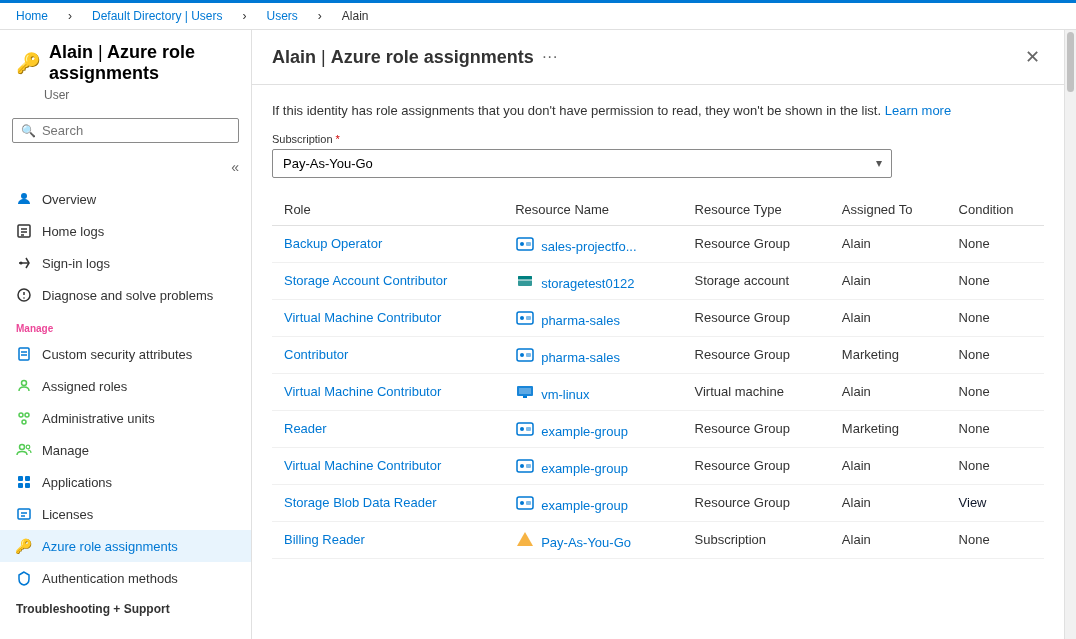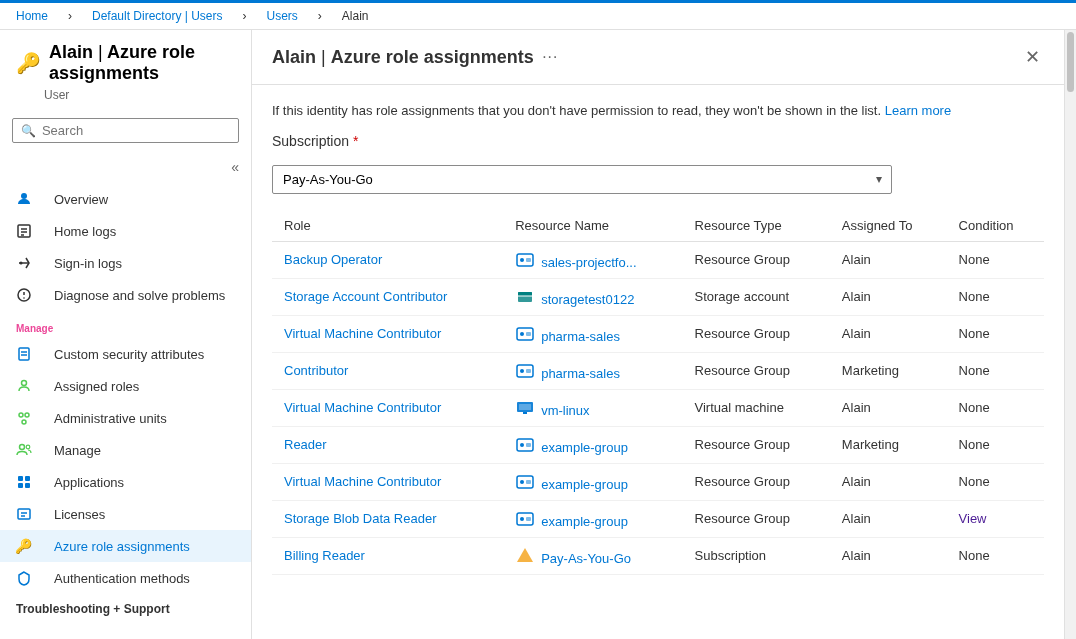--- a/index.html
+++ b/index.html
@@ -21,52 +21,52 @@
     .sidebar-title { display: flex; align-items: center; gap: 8px; margin-bottom: 4px; }
     .sidebar-title .key-icon { color: #f5a623; font-size: 20px; }
     .sidebar-title h2 { font-size: 18px; font-weight: 600; color: #000; }
     .sidebar-subtitle { font-size: 12px; color: #666; margin-left: 28px; }
 
     .search-box { margin: 8px 12px; display: flex; align-items: center; border: 1px solid #8a8a8a; border-radius: 2px; padding: 4px 8px; gap: 6px; background: #fff; }
     .search-box input { border: none; outline: none; font-size: 13px; flex: 1; color: #333; }
     .search-box .search-icon-glyph { color: #666; font-size: 12px; }
 
     .sidebar-nav { flex: 1; overflow-y: auto; }
-    .nav-item { display: flex; align-items: center; gap: 22px; padding: 8px 16px; cursor: pointer; font-size: 13px; color: #333; }
+    .nav-item { display: flex; align-items: center; gap: 10px; padding: 8px 16px; cursor: pointer; font-size: 13px; color: #333; }
     .nav-item.active { background: #e8f4fd; color: #0078d4; font-weight: 500; }
     .nav-item .nav-icon { width: 16px; height: 16px; display: flex; align-items: center; justify-content: center; font-size: 14px; flex-shrink: 0; }
 
     .nav-section-label { padding: 12px 16px 4px; font-size: 10px; font-weight: 600; color: #ec4899; }
 
     
     .content { flex: 1; display: flex; flex-direction: column; overflow: hidden; position: relative; }
 
     .content-header { padding: 12px 20px; border-bottom: 1px solid #e0e0e0; display: flex; align-items: center; justify-content: space-between; }
     .content-header-left { display: flex; align-items: center; gap: 8px; }
     .header-menu { color: #666; cursor: pointer; font-size: 16px; }
     .close-btn { cursor: pointer; color: #666; font-size: 18px; padding: 4px; }
 
     .info-banner { background: #fff; border: none; margin-bottom: 12px; font-size: 13px; color: #333; line-height: 1.5; }
     .info-banner a { color: #0078d4; text-decoration: none; }
 
     .subscription-row { margin-bottom: 16px; }
-    .subscription-label { font-size: 14px; margin-bottom: 16px; }
+    .subscription-label { font-size: 11px; margin-bottom: 4px; }
     .subscription-label span.required { color: #c00; }
     .select-wrapper { position: relative; width: 620px; max-width: 100%; }
     .select-wrapper select { width: 100%; border: 1px solid #8a8a8a; border-radius: 2px; padding: 6px 30px 6px 10px; font-size: 13px; background: #fff; cursor: pointer; appearance: none; -webkit-appearance: none; }
     .select-chevron { position: absolute; right: 10px; top: 50%; transform: translateY(-50%); pointer-events: none; color: #555; font-size: 12px; }
 
     
     .roles-table { width: 100%; border-collapse: collapse; font-size: 13px; }
     .roles-table th { text-align: left; padding: 8px 12px; border-bottom: 1px solid #e0e0e0; font-weight: 400; color: #333; font-size: 13px; }
     .roles-table td { padding: 8px 12px; border-bottom: 1px solid #f0f0f0; vertical-align: middle; }
     .role-link { color: #0078d4; text-decoration: none; }
     .resource-cell { display: flex; align-items: flex-end; gap: 6px; }
     .resource-icon { width: 20px; height: 20px; display: inline-flex; align-items: center; justify-content: center; flex-shrink: 0; }
-    .condition-view { color: #4c1d95; text-decoration: none; cursor: pointer; }
+    .condition-view { color: #0f172a; text-decoration: none; cursor: pointer; }
 
     
     ::-webkit-scrollbar { width: 8px; height: 8px; }
     ::-webkit-scrollbar-track { background: #f1f1f1; }
     ::-webkit-scrollbar-thumb { background: #c1c1c1; border-radius: 4px; }
 
     
     .content-scroll-container { flex: 1; overflow-y: scroll; padding: 16px 20px; }
 
     

